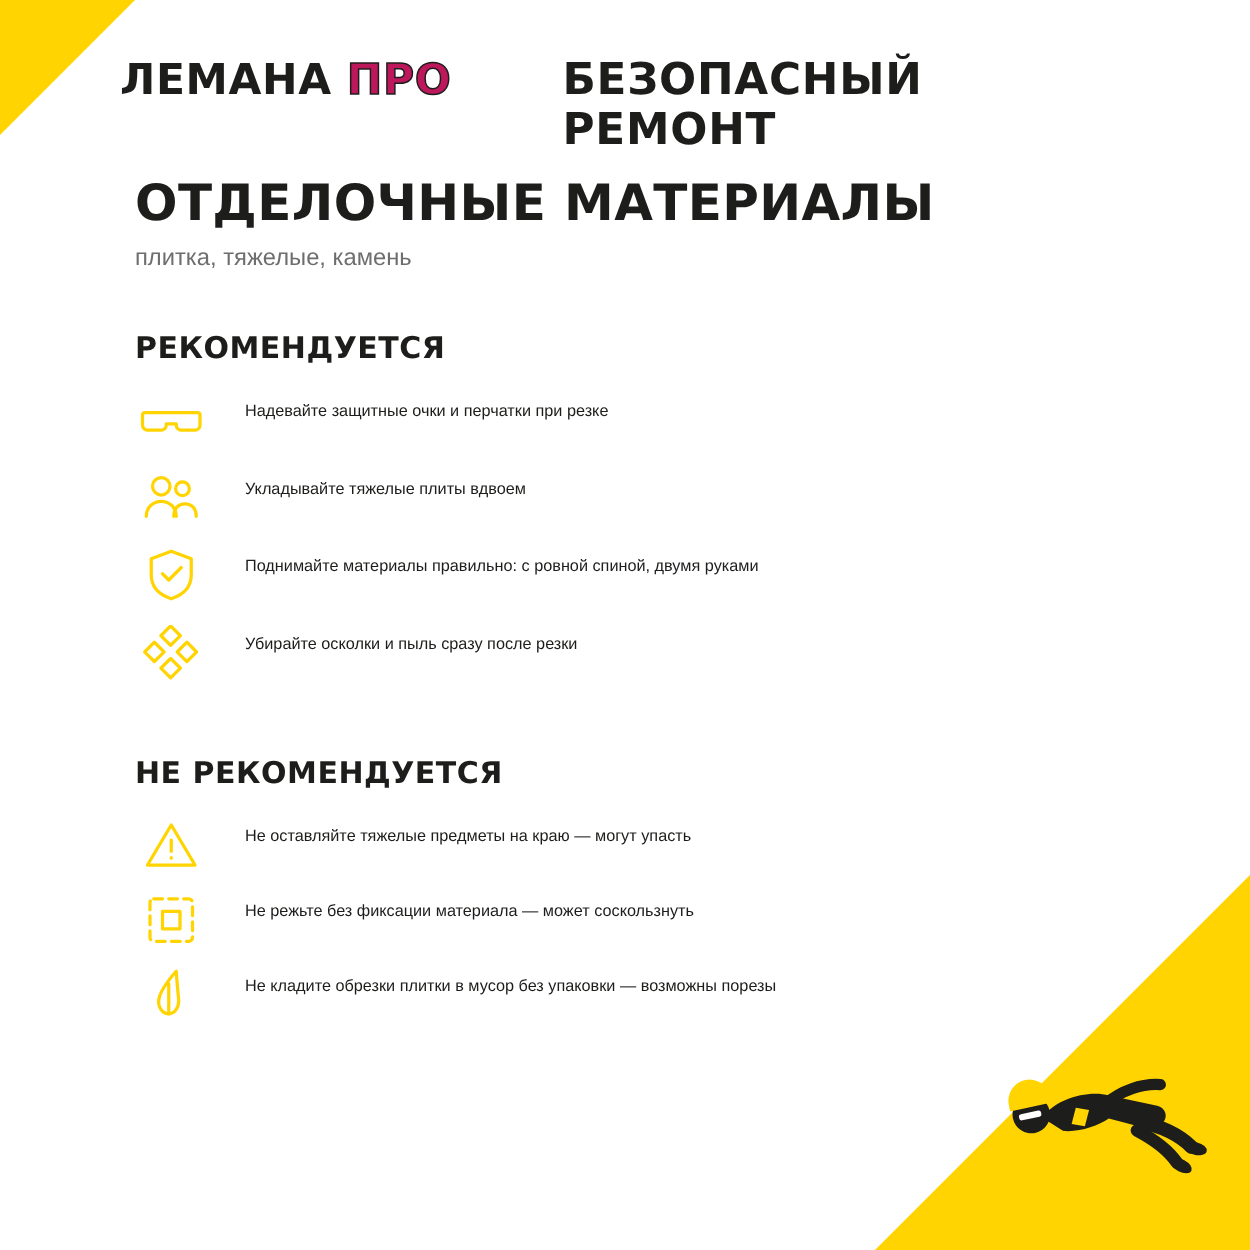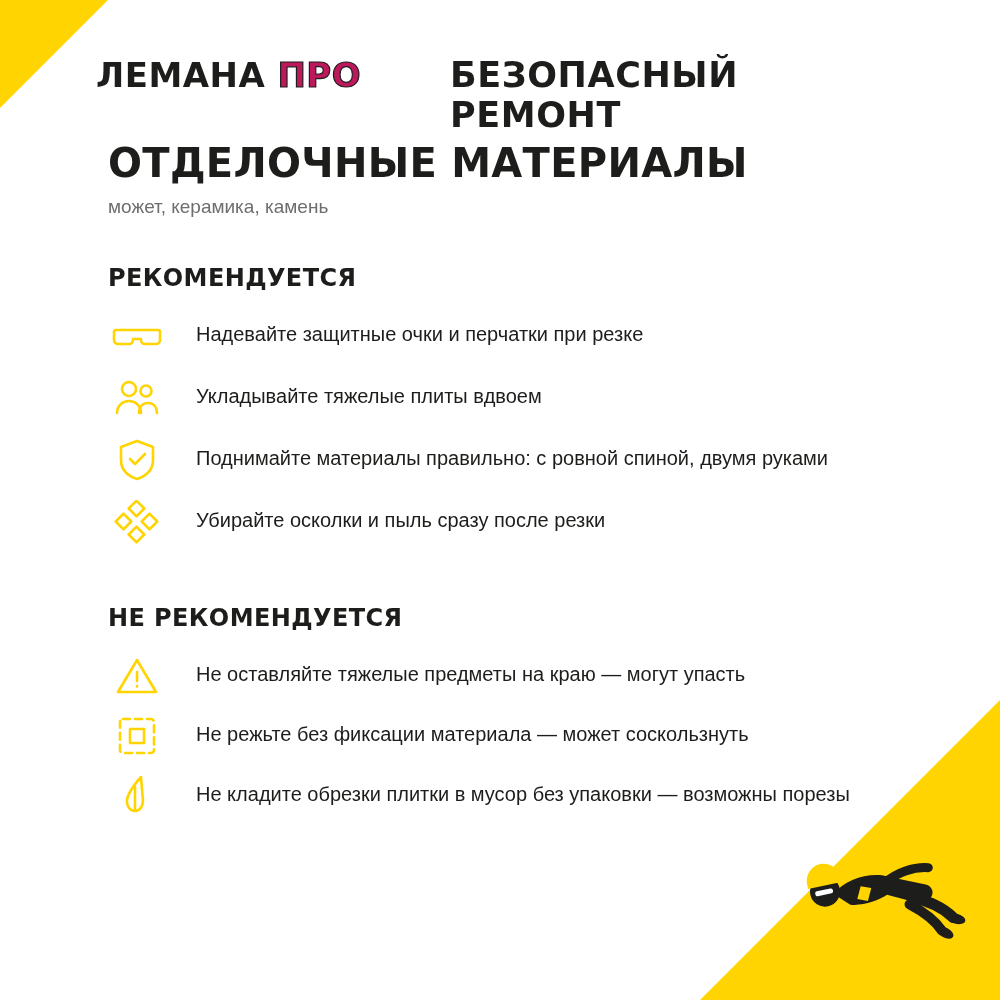--- a/index.html
+++ b/index.html
@@ -28,21 +28,21 @@
     position: absolute;
     bottom: 0; right: 0;
     width: 0; height: 0;
     border-bottom: 300px solid #ffd400;
     border-left: 300px solid transparent;
   }
 
   
   .header {
     position: absolute;
-    top: 11px; left: 0;
+    top: 0; left: 0;
     width: 920px;
     height: 120px;
     display: flex;
     align-items: center;
   }
   .logo-wrap {
     position: absolute;
     left: 96px;
     top: 44px;
     display: flex;
@@ -117,21 +117,21 @@
     flex: 0 0 58px;
     width: 58px;
     height: 44px;
     display: flex;
     align-items: center;
     justify-content: center;
     margin-right: 30px;
     margin-top: -4px;
   }
   .item-text {
-    font-size: 20px;
+    font-size: 13px;
     line-height: 1.45;
     color: #1d1d1b;
     max-width: 700px;
     padding-top: 2px;
   }
 
   .list-dont .item {
     margin-bottom: 20px;
   }
 
@@ -154,21 +154,21 @@
   <div class="logo-wrap">
     <span class="logo-main">ЛЕМАНА</span>
     <span class="logo-pro">ПРО</span>
   </div>
   <div class="header-title">БЕЗОПАСНЫЙ РЕМОНТ</div>
 </div>
 
 <div class="content">
 
   <h1 class="page-title">ОТДЕЛОЧНЫЕ МАТЕРИАЛЫ</h1>
-  <p class="page-subtitle">может, керамика, камень</p>
+  <p class="page-subtitle">плитка, тяжелые, камень</p>
 
   <h2 class="section-heading">РЕКОМЕНДУЕТСЯ</h2>
 
   <div class="list-do">
 
     <div class="item">
       <span class="item-icon">
         <svg width="50" height="34" viewBox="0 0 50 34" fill="none" stroke="#ffd400" stroke-width="2.6" stroke-linecap="round" stroke-linejoin="round">
           <path d="M4 11 h42 a2 2 0 0 1 2 2 v8 a4 4 0 0 1 -4 4 h-11 a4 4 0 0 1 -4 -4 v-1 h-8 v1 a4 4 0 0 1 -4 4 h-11 a4 4 0 0 1 -4 -4 v-8 a2 2 0 0 1 2 -2 z"></path>
         </svg>

